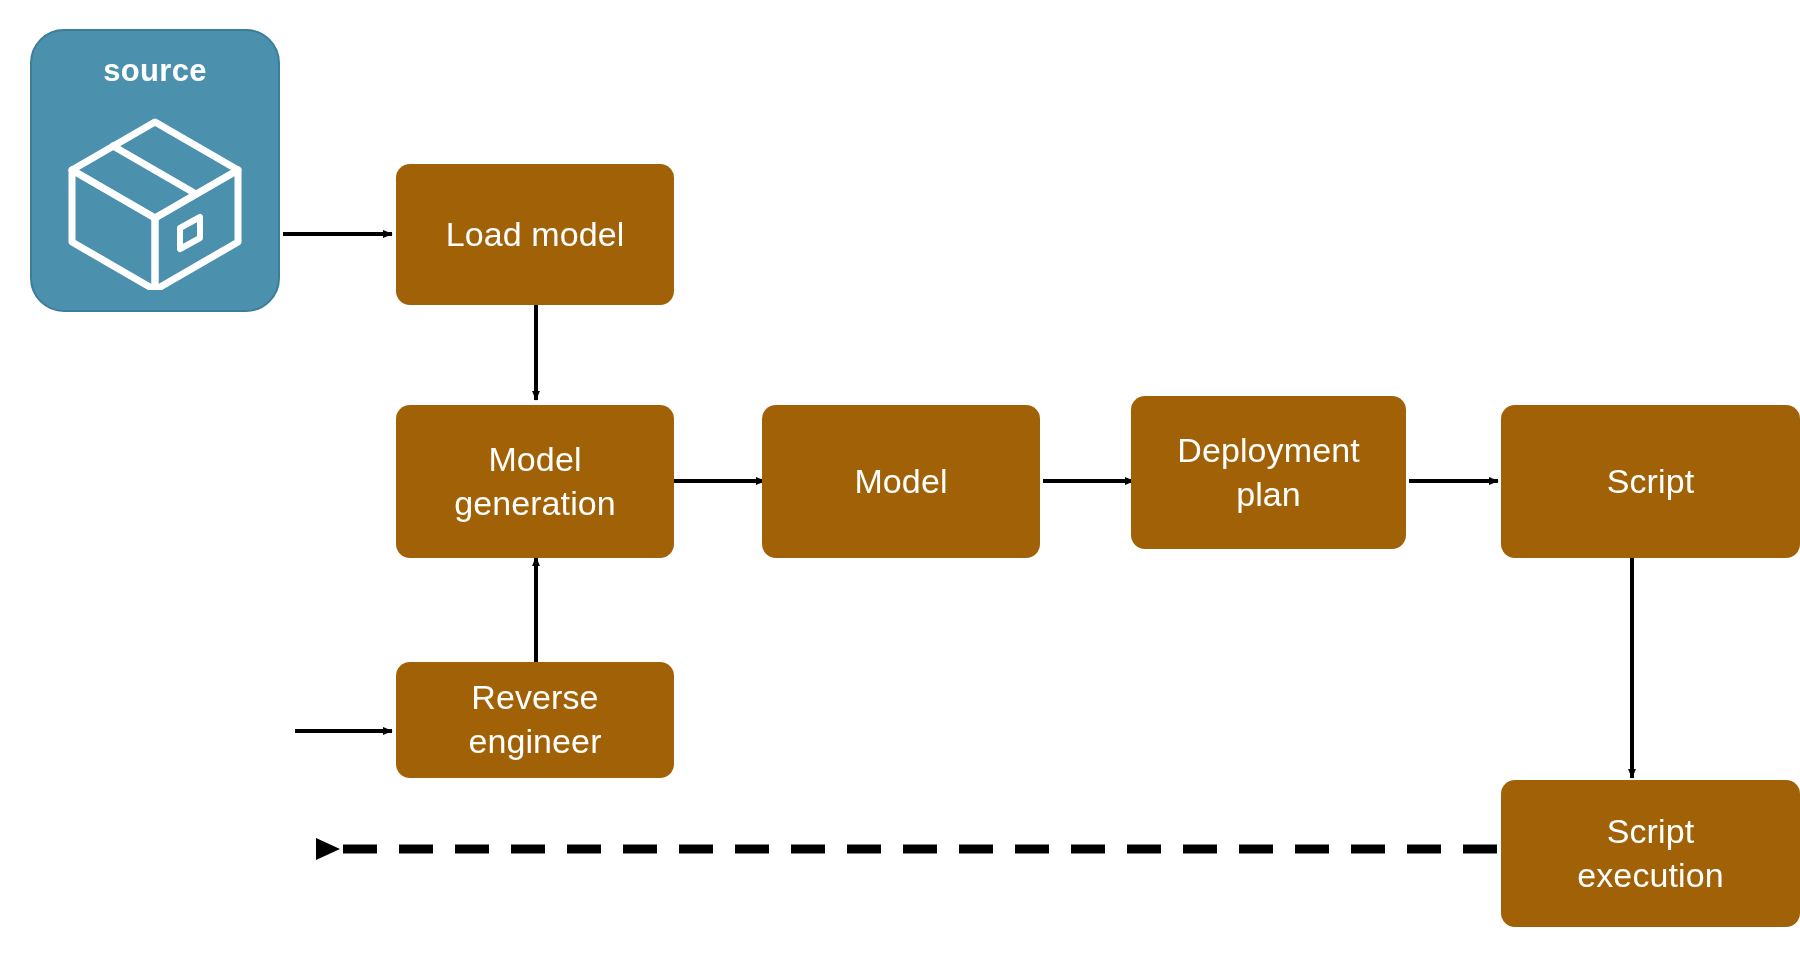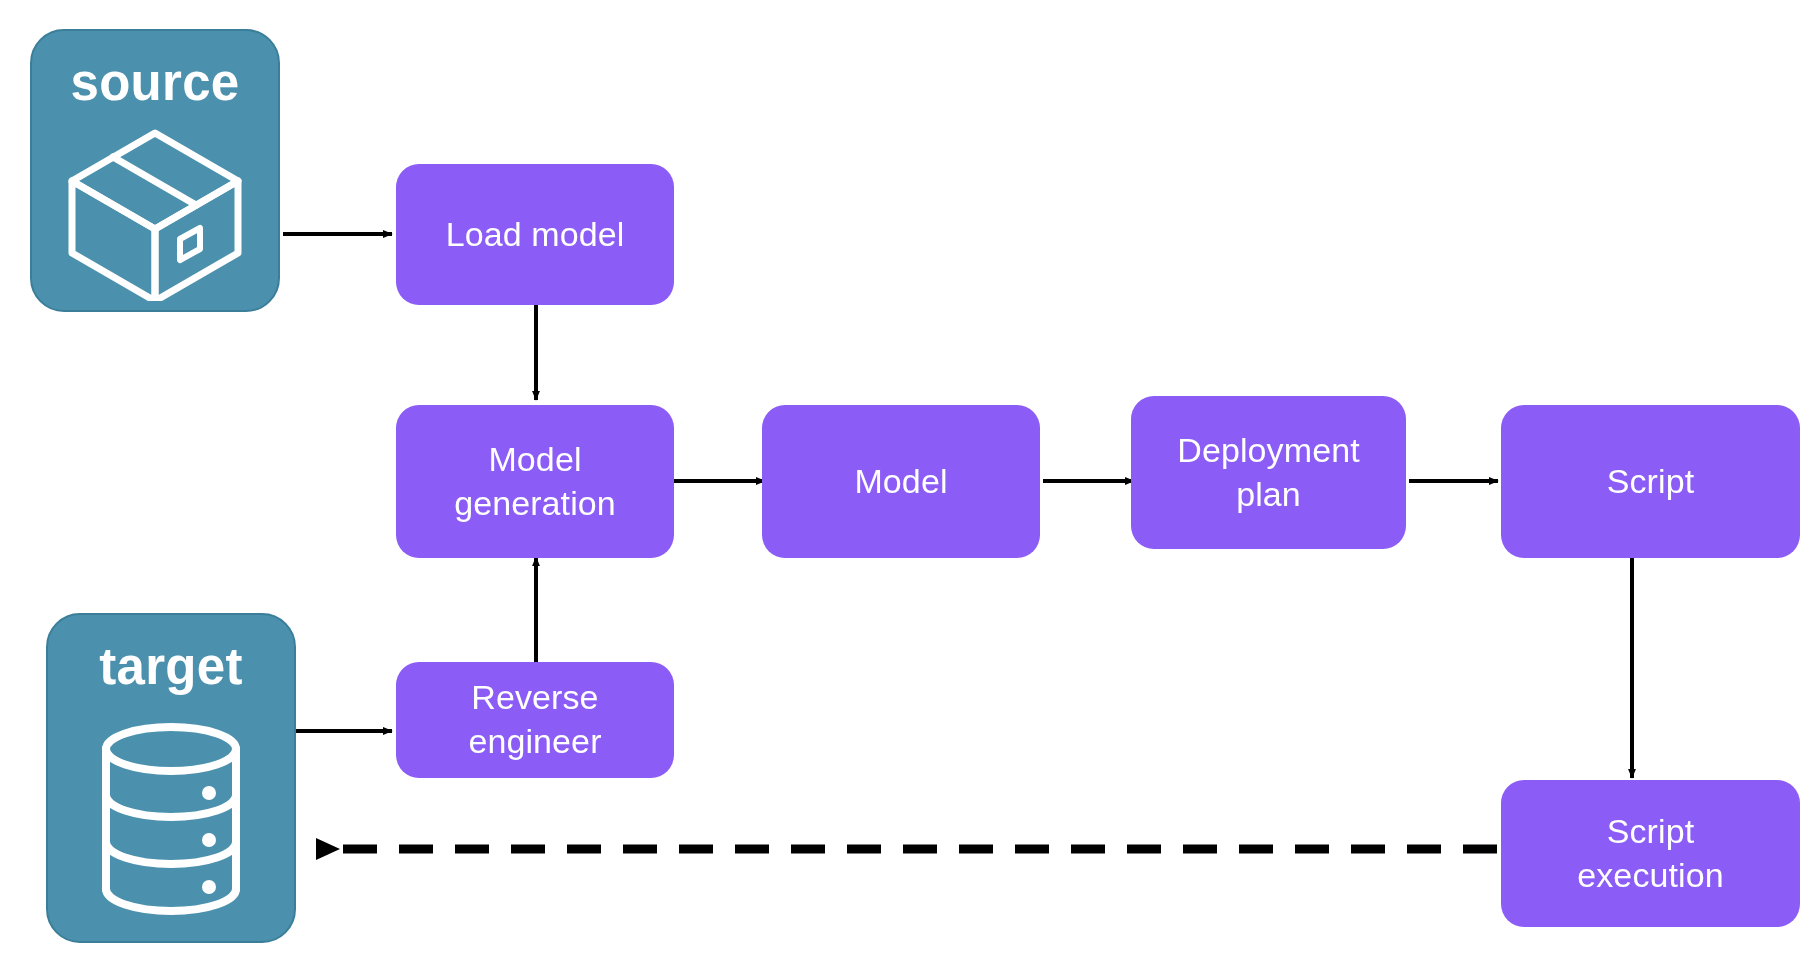--- a/index.html
+++ b/index.html
@@ -18,36 +18,36 @@
   .node {
     position: absolute;
     box-sizing: border-box;
     display: flex;
     align-items: center;
     justify-content: center;
     text-align: center;
     color: #ffffff;
   }
   .process {
-    background: #8b5cf6;
-    border-radius: 23px;
+    background: #a16207;
+    border-radius: 14px;
     font-size: 34px;
     line-height: 1.28;
     font-weight: 400;
     letter-spacing: 0.1px;
   }
   .endpoint {
     background: #4b91ad;
     border: 2px solid #3a7e99;
     border-radius: 34px;
     flex-direction: column;
     justify-content: flex-start;
   }
   .endpoint-label {
-    font-size: 51px;
+    font-size: 31px;
     font-weight: bold;
     letter-spacing: 0.3px;
     margin-top: 22px;
   }
   .endpoint-icon {
     flex: 1 1 auto;
     display: flex;
     align-items: center;
     justify-content: center;
     width: 100%;
@@ -108,42 +108,20 @@
           <path d="M178 60 L178 132 L95 180 L95 108 Z"></path>
 
           <path d="M53 36 L136 84"></path>
 
           <path d="M120 118 L140 107 L140 128 L120 139 Z" stroke-width="6"></path>
         </g>
       </svg>
     </div>
   </div>
 
-  <div class="node endpoint" style="left:46px; top:613px; width:250px; height:330px;">
-    <div class="endpoint-label">target</div>
-    <div class="endpoint-icon">
-      <svg width="180" height="200" viewBox="0 0 180 200" aria-hidden="true">
-        <g fill="none" stroke="#ffffff" stroke-width="8" stroke-linecap="round">
-
-          <path d="M25 30 L25 170"></path>
-          <path d="M155 30 L155 170"></path>
-          <ellipse cx="90" cy="30" rx="65" ry="22"></ellipse>
-          <path d="M25 170 A65 22 0 0 0 155 170"></path>
-
-          <path d="M25 76 A65 22 0 0 0 155 76"></path>
-          <path d="M25 123 A65 22 0 0 0 155 123"></path>
-        </g>
-        <g fill="#ffffff">
-          <circle cx="128" cy="74" r="7"></circle>
-          <circle cx="128" cy="121" r="7"></circle>
-          <circle cx="128" cy="168" r="7"></circle>
-        </g>
-      </svg>
-    </div>
-  </div>
 
   <div class="node process" style="left:396px; top:164px; width:278px; height:141px;">
     <span>Load model</span>
   </div>
 
   <div class="node process" style="left:396px; top:405px; width:278px; height:153px;">
     <div>
       <div>Model</div>
       <div>generation</div>
     </div>

